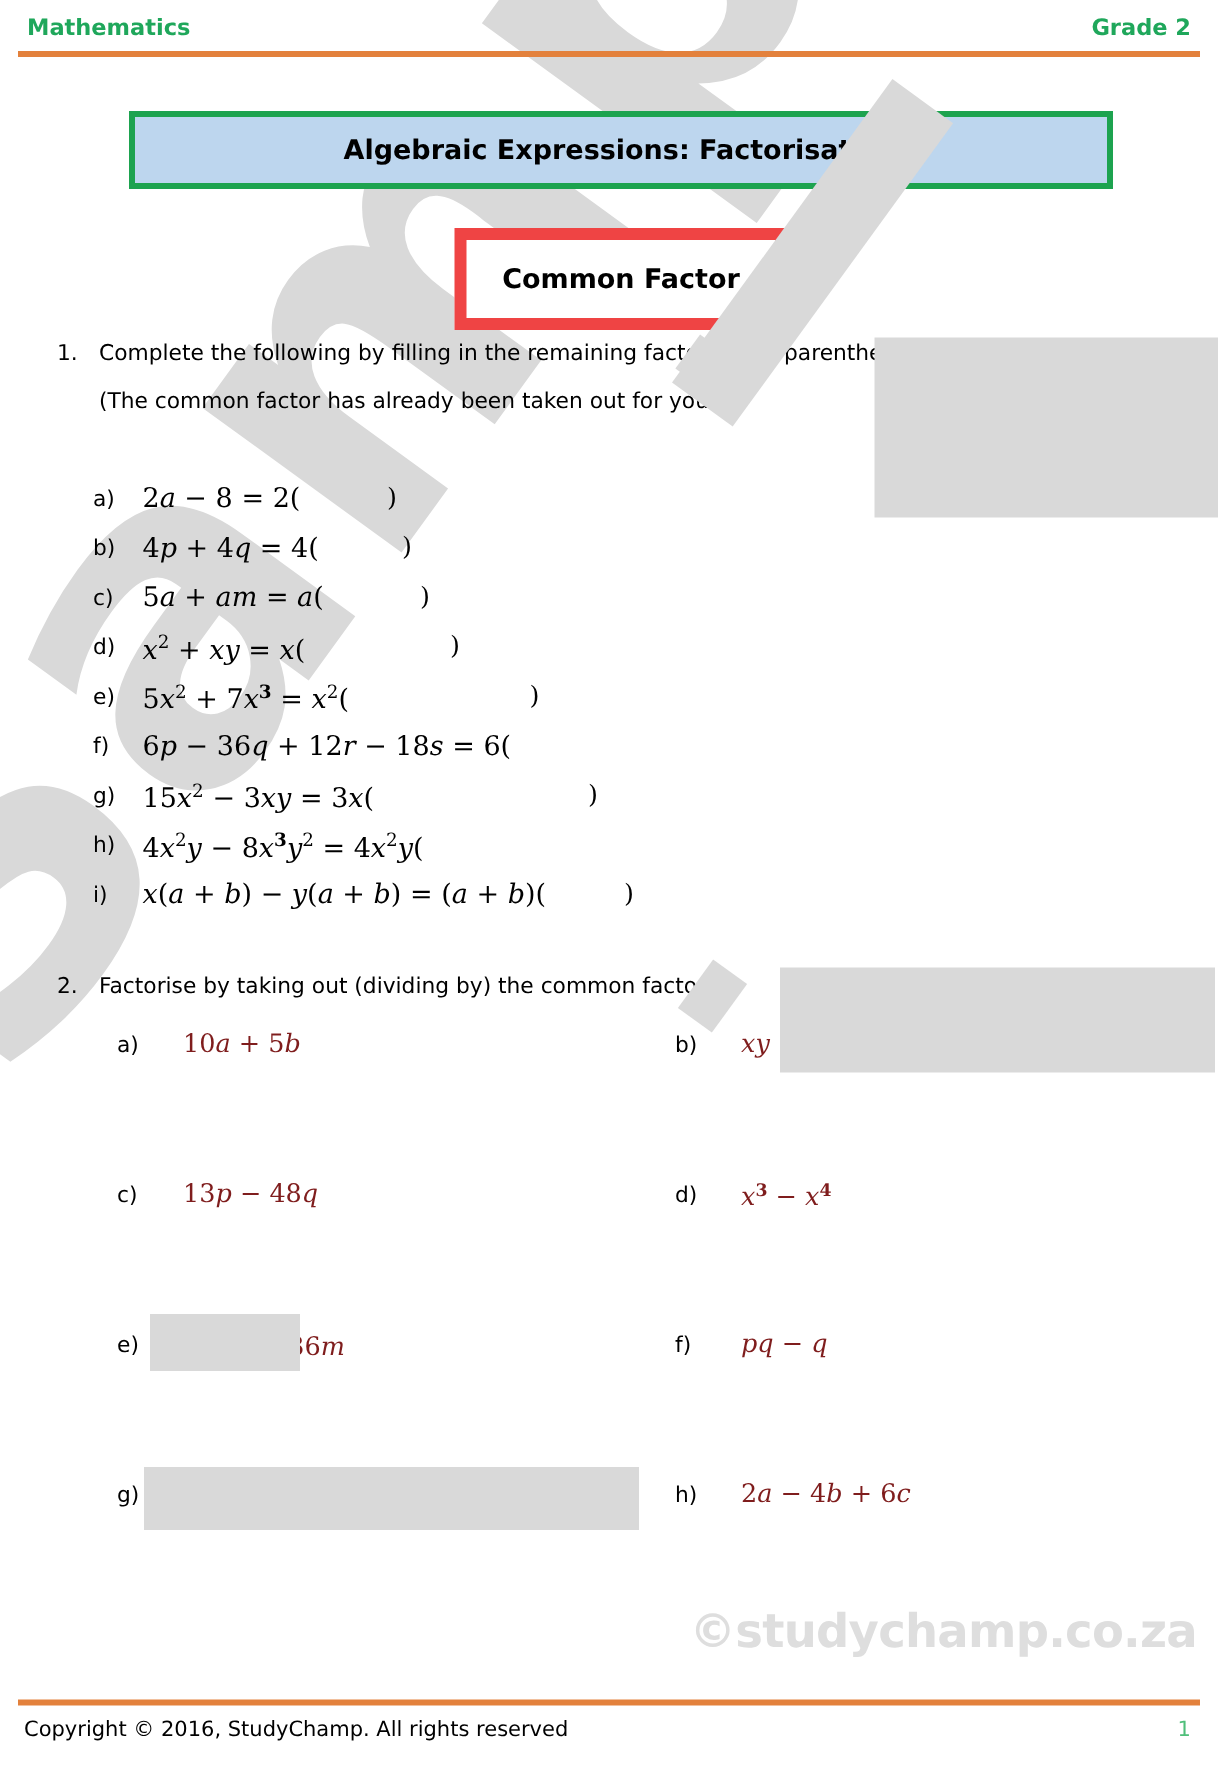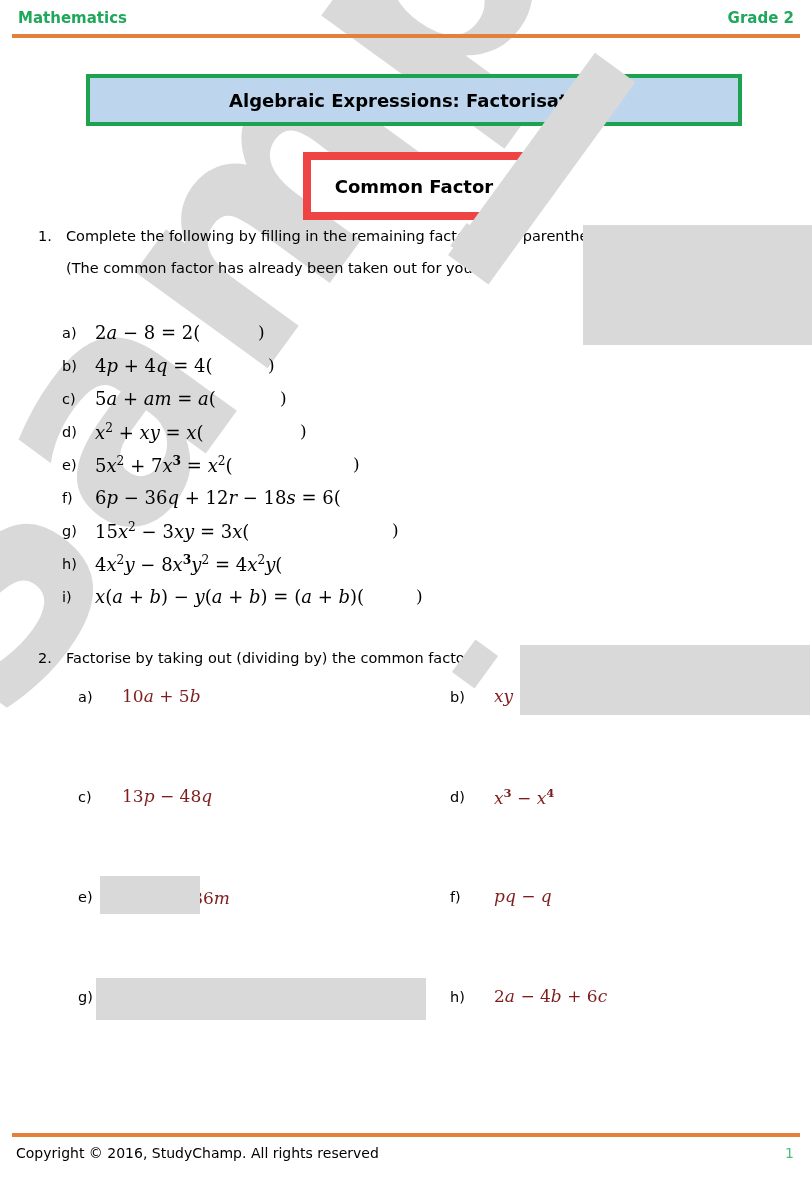--- a/index.html
+++ b/index.html
@@ -289,20 +289,21 @@
     pointer-events: none;
   }
 </style>
 </head>
 <body>
 
 <div id="page">
 
   <div id="watermark-layer">
     <div id="watermark-sample">Sample</div>
+    <div id="watermark-footer">©studychamp.co.za</div>
   </div>
 
   <div id="content">
 
     <div id="header">
       <div class="header-text" id="header-subject">Mathematics</div>
       <div class="header-text" id="header-grade">Grade 2</div>
       <div id="header-rule"></div>
     </div>
 

